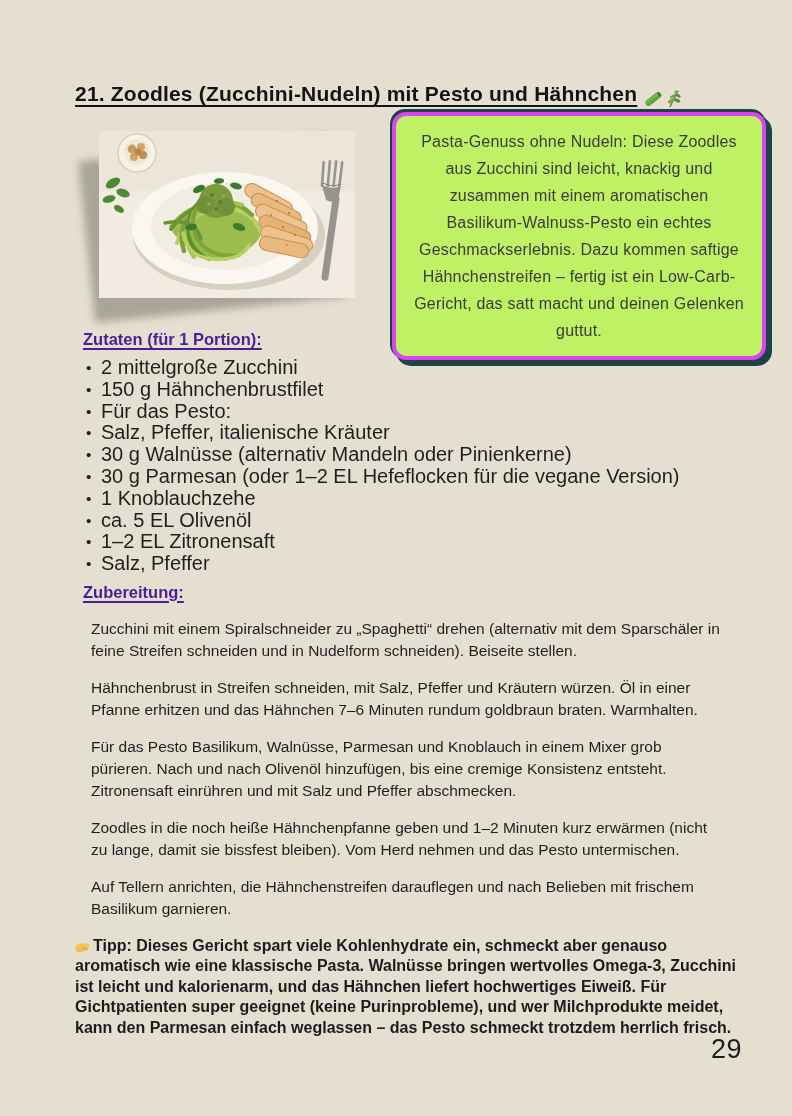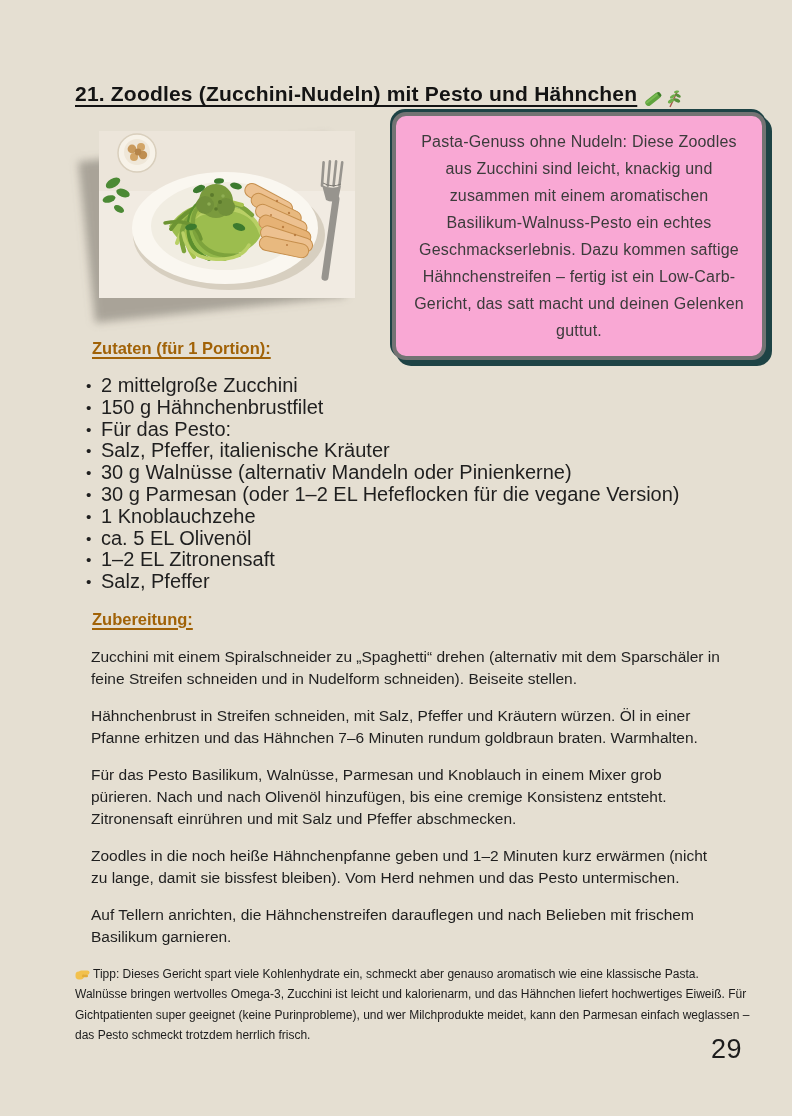--- a/index.html
+++ b/index.html
@@ -29,49 +29,49 @@
     transform:rotate(-6deg);
   }
   .photo{
     position:absolute;left:99px;top:131px;width:256px;height:167px;
     overflow:hidden;background:#f1ebe2;
   }
 
   
   .info-box{
     position:absolute;left:392px;top:112px;width:338px;
-    background:#f9a8d4;
-    border:4px solid #737373;border-radius:14px;
+    background:#bef264;
+    border:4px solid #d946ef;border-radius:14px;
     box-shadow:5px 5px 0 1px #1e4345, -1px -2px 0 1px #1e4345;
     padding:12px 14px;
   }
   .info-box p{
     margin:0;text-align:center;
     font-size:16px;line-height:27px;color:#3b3b3b;letter-spacing:.2px;
   }
 
   
   .column{position:absolute;left:75px;top:322px;width:668px;}
   .sec-heading{
-    font-size:16.5px;font-weight:bold;color:#a16207;margin:17px;
+    font-size:16.5px;font-weight:bold;color:#4c1d95;margin:8px;
     text-decoration:underline;text-decoration-thickness:2px;text-underline-offset:3px;
   }
   ul.ingredients{
     list-style:none;margin:6px 0 2px 0;padding:0 0 0 26px;
   }
   ul.ingredients li{
     position:relative;font-size:20px;line-height:21.8px;color:#1f1f1f;
   }
   ul.ingredients li::before{
     content:"•";position:absolute;left:-15px;top:0;font-size:15.5px;color:#1f1f1f;
   }
   .steps{margin-top:2px;}
   .steps p{margin:16px;font-size:15.5px;line-height:21.6px;color:#1f1f1f;}
   .tip{
-    margin-top:2px;font-size:12px;line-height:20.6px;font-weight:400;color:#1c1c1c;
+    margin-top:2px;font-size:16px;line-height:20.6px;font-weight:700;color:#1c1c1c;
     width:676px;
   }
   .tip svg{vertical-align:-2px;margin-right:3px;}
 
   .page-number{
     position:absolute;right:50px;top:1034px;
     font-size:27px;color:#1d1d1d;letter-spacing:.5px;text-align:right;
   }
 </style>
 </head>

